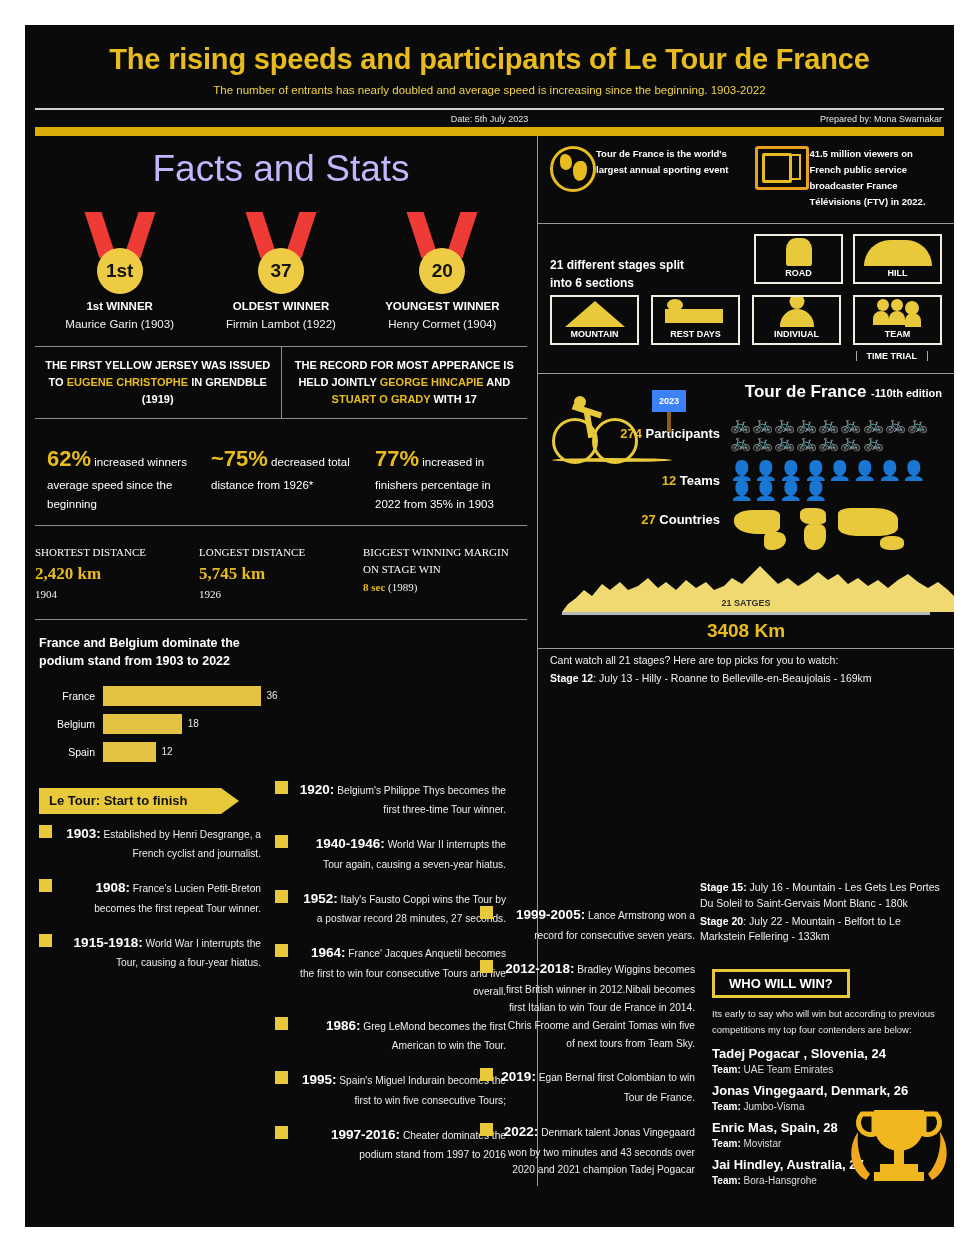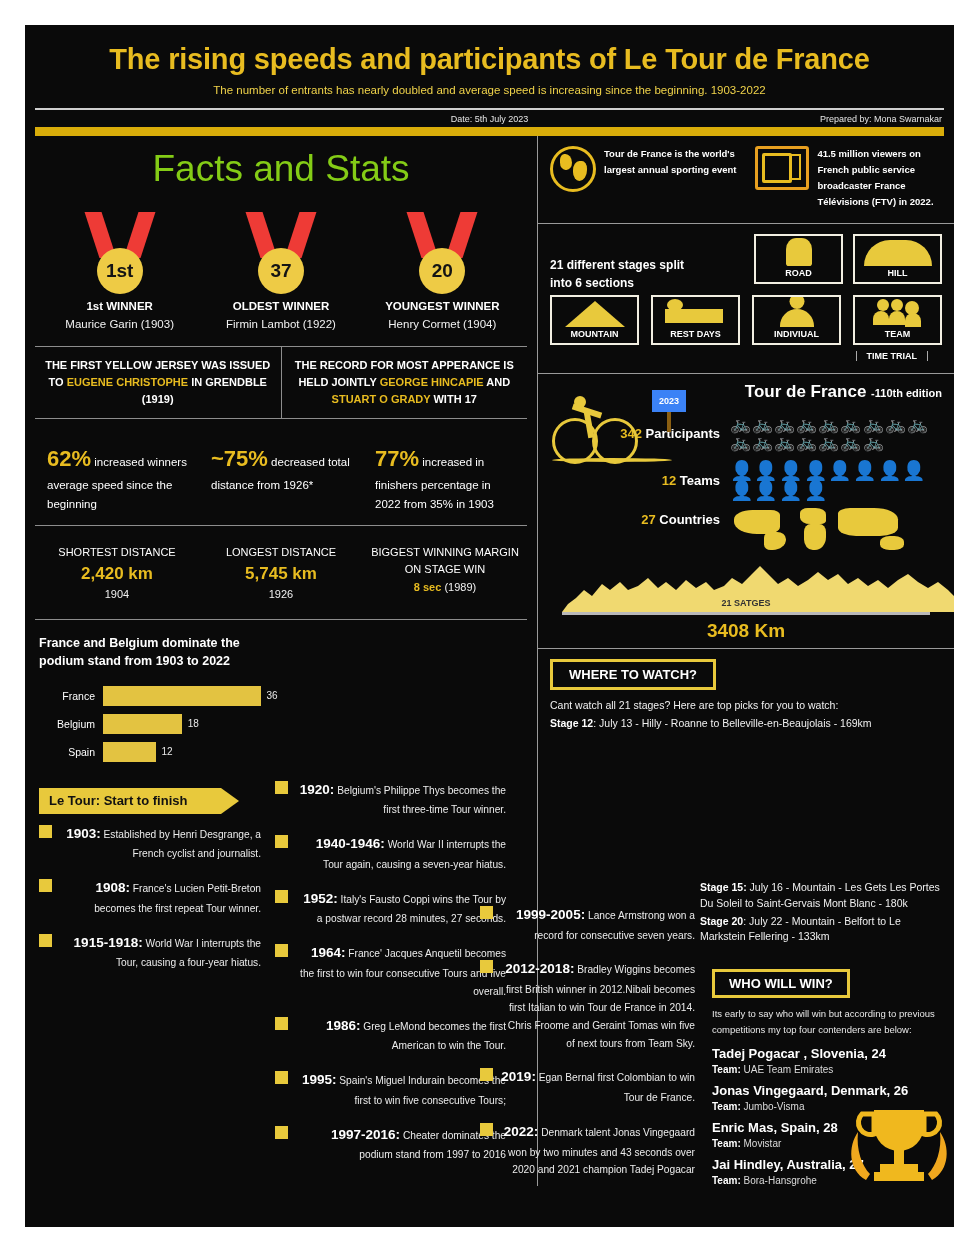--- a/index.html
+++ b/index.html
@@ -15,21 +15,21 @@
   .daterow .c{position:absolute;left:0;right:0;text-align:center;}
   .daterow{position:relative;}
   .goldbar{height:9px;background:#d9ad0a;margin:0 10px;}
 
   
   .body{display:flex;height:1050px;}
   .col-l{width:513px;position:relative;}
   .col-r{width:416px;position:relative;border-left:1px solid #9a9a9a;}
 
   
-  .fs-title{color:#84cc16;font-size:37px;text-align:center;margin:12px 0 0 0;font-weight:normal;}
+  .fs-title{color:#c4b5fd;font-size:37px;text-align:center;margin:12px 0 0 0;font-weight:normal;}
   .medals{display:flex;justify-content:space-around;margin-top:18px;padding:0 14px;}
   .medal{width:150px;text-align:center;}
   .med-ico{height:86px;position:relative;}
   .ribbon{position:absolute;left:50%;top:4px;transform:translateX(-50%);width:72px;height:46px;}
   .rb{position:absolute;top:0;width:17px;height:46px;background:#ee3b36;}
   .rb.l{left:8px;transform:skewX(18deg);}
   .rb.r{right:8px;transform:skewX(-18deg);}
   .disc{position:absolute;left:50%;top:40px;transform:translateX(-50%);width:46px;height:46px;border-radius:50%;background:#eecb45;
         display:flex;align-items:center;justify-content:center;color:#141414;font-weight:bold;font-size:19px;}
   .med-cap{color:#ffffff;font-size:11.5px;font-weight:bold;margin-top:6px;}
@@ -41,21 +41,21 @@
   .fbox:first-child{border-right:1px solid #8d8d8d;}
   .hl{color:#e8bc20;}
 
   
   .pct-row{display:flex;margin:8px 10px;border-bottom:1px solid #8d8d8d;padding:14px 0 12px 0;}
   .pct{flex:1;padding:0 12px;color:#fff;font-size:11.5px;line-height:1.6;}
   .pct b{color:#e8bc20;font-size:22px;}
 
   
   .dist-row{display:flex;margin:0 10px;border-bottom:1px solid #8d8d8d;padding:10px 0 16px 0;}
-  .dist{flex:1;text-align:center;color:#fff;font-size:11px;line-height:1.5;}
+  .dist{flex:1;color:#fff;font-size:11px;line-height:1.5;font-family:Liberation Serif, serif;}
   .dist .big{color:#e8bc20;font-size:17px;font-weight:bold;}
   .dist .yr{color:#f0f0f0;font-size:11px;}
   .dist .sec{color:#e8bc20;font-weight:bold;}
 
   
   .chart-wrap{margin:14px 10px 0 14px;}
   .chart-title{color:#fff;font-size:12.5px;font-weight:bold;line-height:1.45;width:220px;}
   .bars{margin-top:16px;}
   .brow{display:flex;align-items:center;height:20px;margin-bottom:8px;}
   .blab{width:56px;text-align:right;color:#fff;font-size:10.5px;padding-right:8px;}
@@ -70,21 +70,21 @@
   
   .tl{padding-top:8px;}
   .tl-item{display:flex;margin-bottom:13px;}
   .sq{width:13px;height:13px;background:#e8c93c;flex:none;margin:3px 8px 0 0;}
   .tl-txt{color:#ececec;font-size:10.2px;line-height:1.75;text-align:right;}
   .tl-txt b{color:#ffffff;font-size:13.5px;}
 
   
   .r-sec{border-bottom:1px solid #9a9a9a;padding:10px 12px 12px 12px;}
   .r-top{display:flex;gap:14px;}
-  .r-fact{display:flex;gap:8px;}
+  .r-fact{display:flex;}
   .r-fact p{margin:0;color:#fff;font-size:9.5px;font-weight:bold;line-height:1.7;}
   .globe{width:40px;height:40px;border-radius:50%;border:3px solid #e8bc20;flex:none;position:relative;overflow:hidden;background:#0a0a0a;}
   .globe:before{content:"";position:absolute;left:7px;top:5px;width:12px;height:16px;background:#e8bc20;border-radius:40% 60% 50% 50%;}
   .globe:after{content:"";position:absolute;left:20px;top:12px;width:14px;height:20px;background:#e8bc20;border-radius:50% 40% 60% 50%;}
   .tv{width:48px;height:38px;border:3px solid #e8a020;flex:none;position:relative;border-radius:3px;}
   .tv:before{content:"";position:absolute;left:4px;top:4px;width:24px;height:24px;border:3px solid #e8bc20;border-radius:2px;}
   .tv:after{content:"";position:absolute;right:5px;top:5px;width:8px;height:22px;border:2px solid #e8bc20;}
 
   
   .stages{display:flex;gap:10px;align-items:flex-start;}
@@ -400,21 +400,21 @@
           <div class="wheel" style="left:40px;top:30px"></div>
           <div style="position:absolute;left:22px;top:8px;width:12px;height:12px;border-radius:50%;background:#e8c93c"></div>
           <div style="position:absolute;left:20px;top:20px;width:30px;height:6px;background:#e8c93c;transform:rotate(18deg)"></div>
           <div style="position:absolute;left:34px;top:24px;width:6px;height:26px;background:#e8c93c;transform:rotate(-10deg)"></div>
           <div style="position:absolute;left:0;top:70px;width:120px;height:4px;background:#e8c93c;border-radius:50%"></div>
           <div class="sign">2023</div>
         </div>
         <div class="tdf-h"><span>Tour de France</span> <em>-110th edition</em></div>
 
         <div class="stat-line" style="margin-top:14px">
-          <div class="stat-num"><span style="color:#e8bc20">342</span><span> Participants</span></div>
+          <div class="stat-num"><span style="color:#e8bc20">274</span><span> Participants</span></div>
           <div class="icons-row">
             <span class="bike">🚲</span>
               <span class="bike">🚲</span>
               <span class="bike">🚲</span>
               <span class="bike">🚲</span>
               <span class="bike">🚲</span>
               <span class="bike">🚲</span>
               <span class="bike">🚲</span>
               <span class="bike">🚲</span>
             <span class="bike">🚲</span>
@@ -462,21 +462,20 @@
           <svg width="392" height="52" viewBox="0 0 392 52" style="position:absolute;left:0;bottom:12px">
             <polygon fill="#f0d970" points="0,52 6,44 14,38 22,30 30,36 40,24 48,30 58,22 66,30 76,26 86,18 96,28 104,22 114,30 124,20 134,28 144,22 152,30 162,26 170,18 180,24 190,14 198,6 208,16 216,24 226,18 236,26 246,20 256,12 266,20 276,14 286,24 296,18 306,26 316,20 326,28 336,20 346,14 356,22 366,28 376,22 386,30 392,36 392,52"></polygon>
           </svg>
           <div class="elev-lab">21 SATGES</div>
           <div class="elev-line"></div>
         </div>
         <div class="elev-km">3408 Km</div>
       </div>
 
       <div class="watch">
-        <div class="pill">WHERE TO WATCH?</div>
         <p>Cant watch all 21 stages? Here are top picks for you to watch:</p>
         <p><b>Stage 12</b><span>: July 13 - Hilly - Roanne to Belleville-en-Beaujolais - 169km</span></p>
       </div>
 
     </div>
   </div>
 
   <div style="position:absolute;left:455px;top:870px;width:215px;" class="tl" id="tl3">
       <div class="tl-item">
         <div class="sq"></div>

